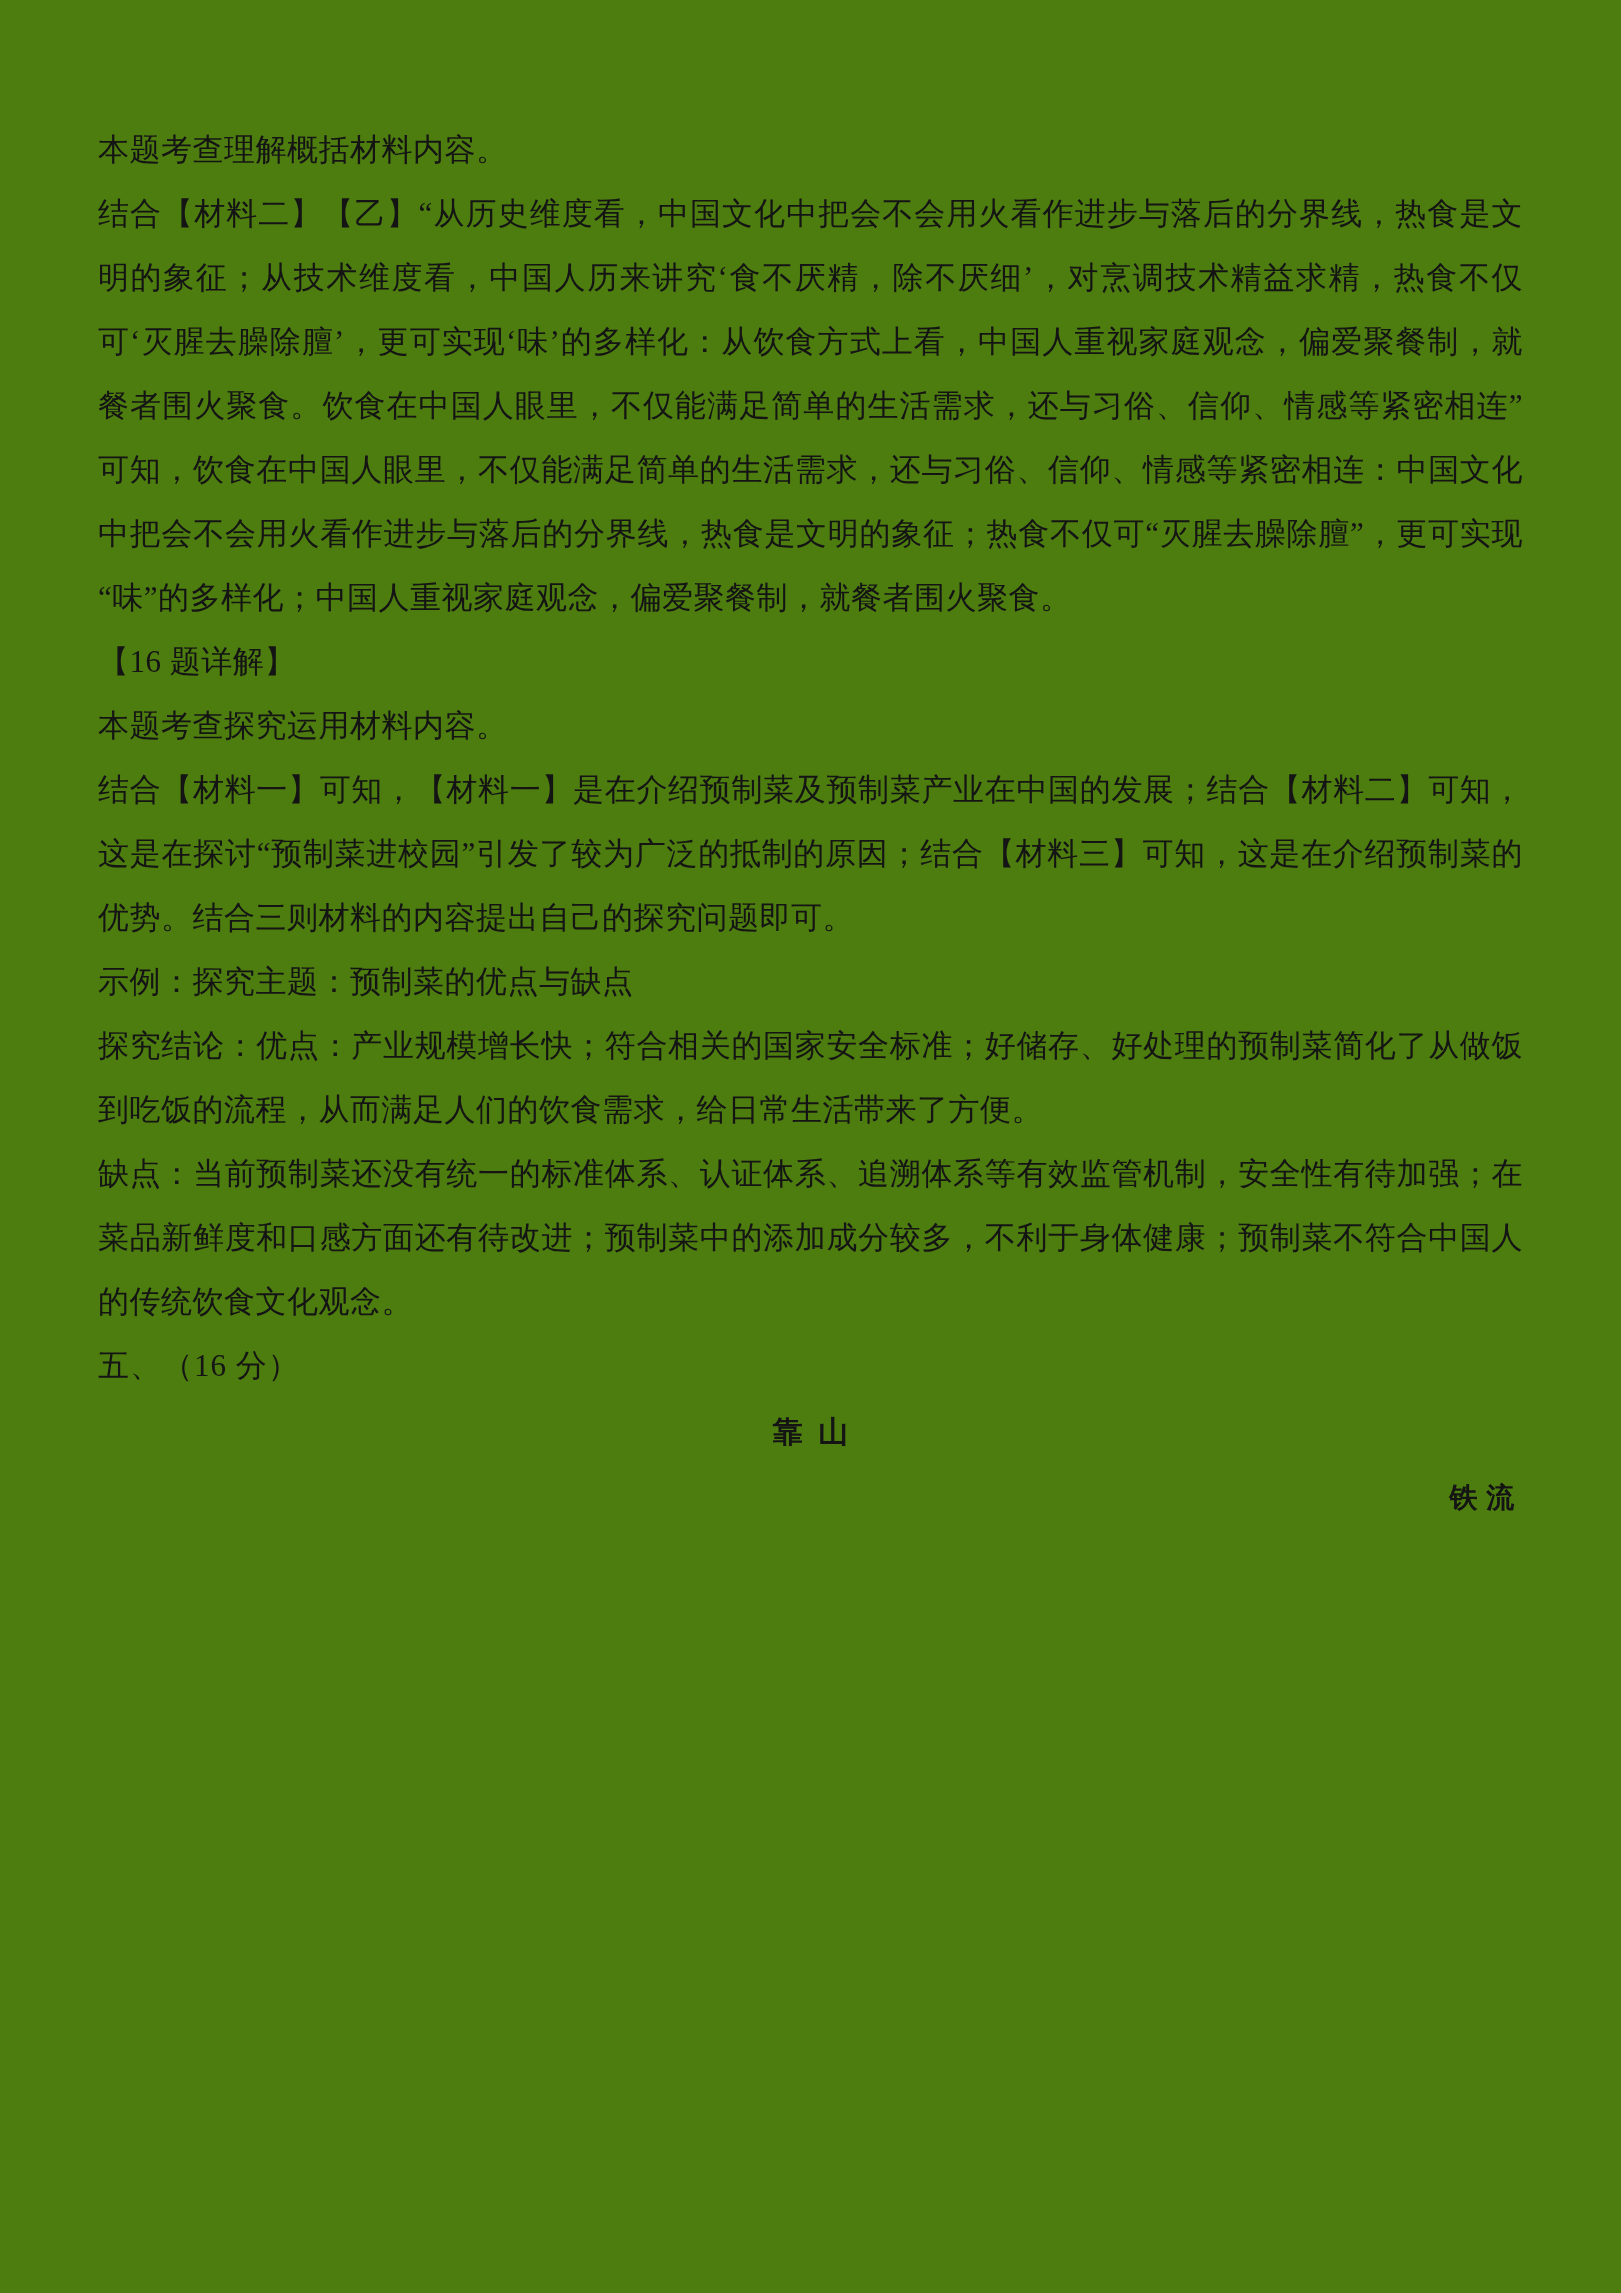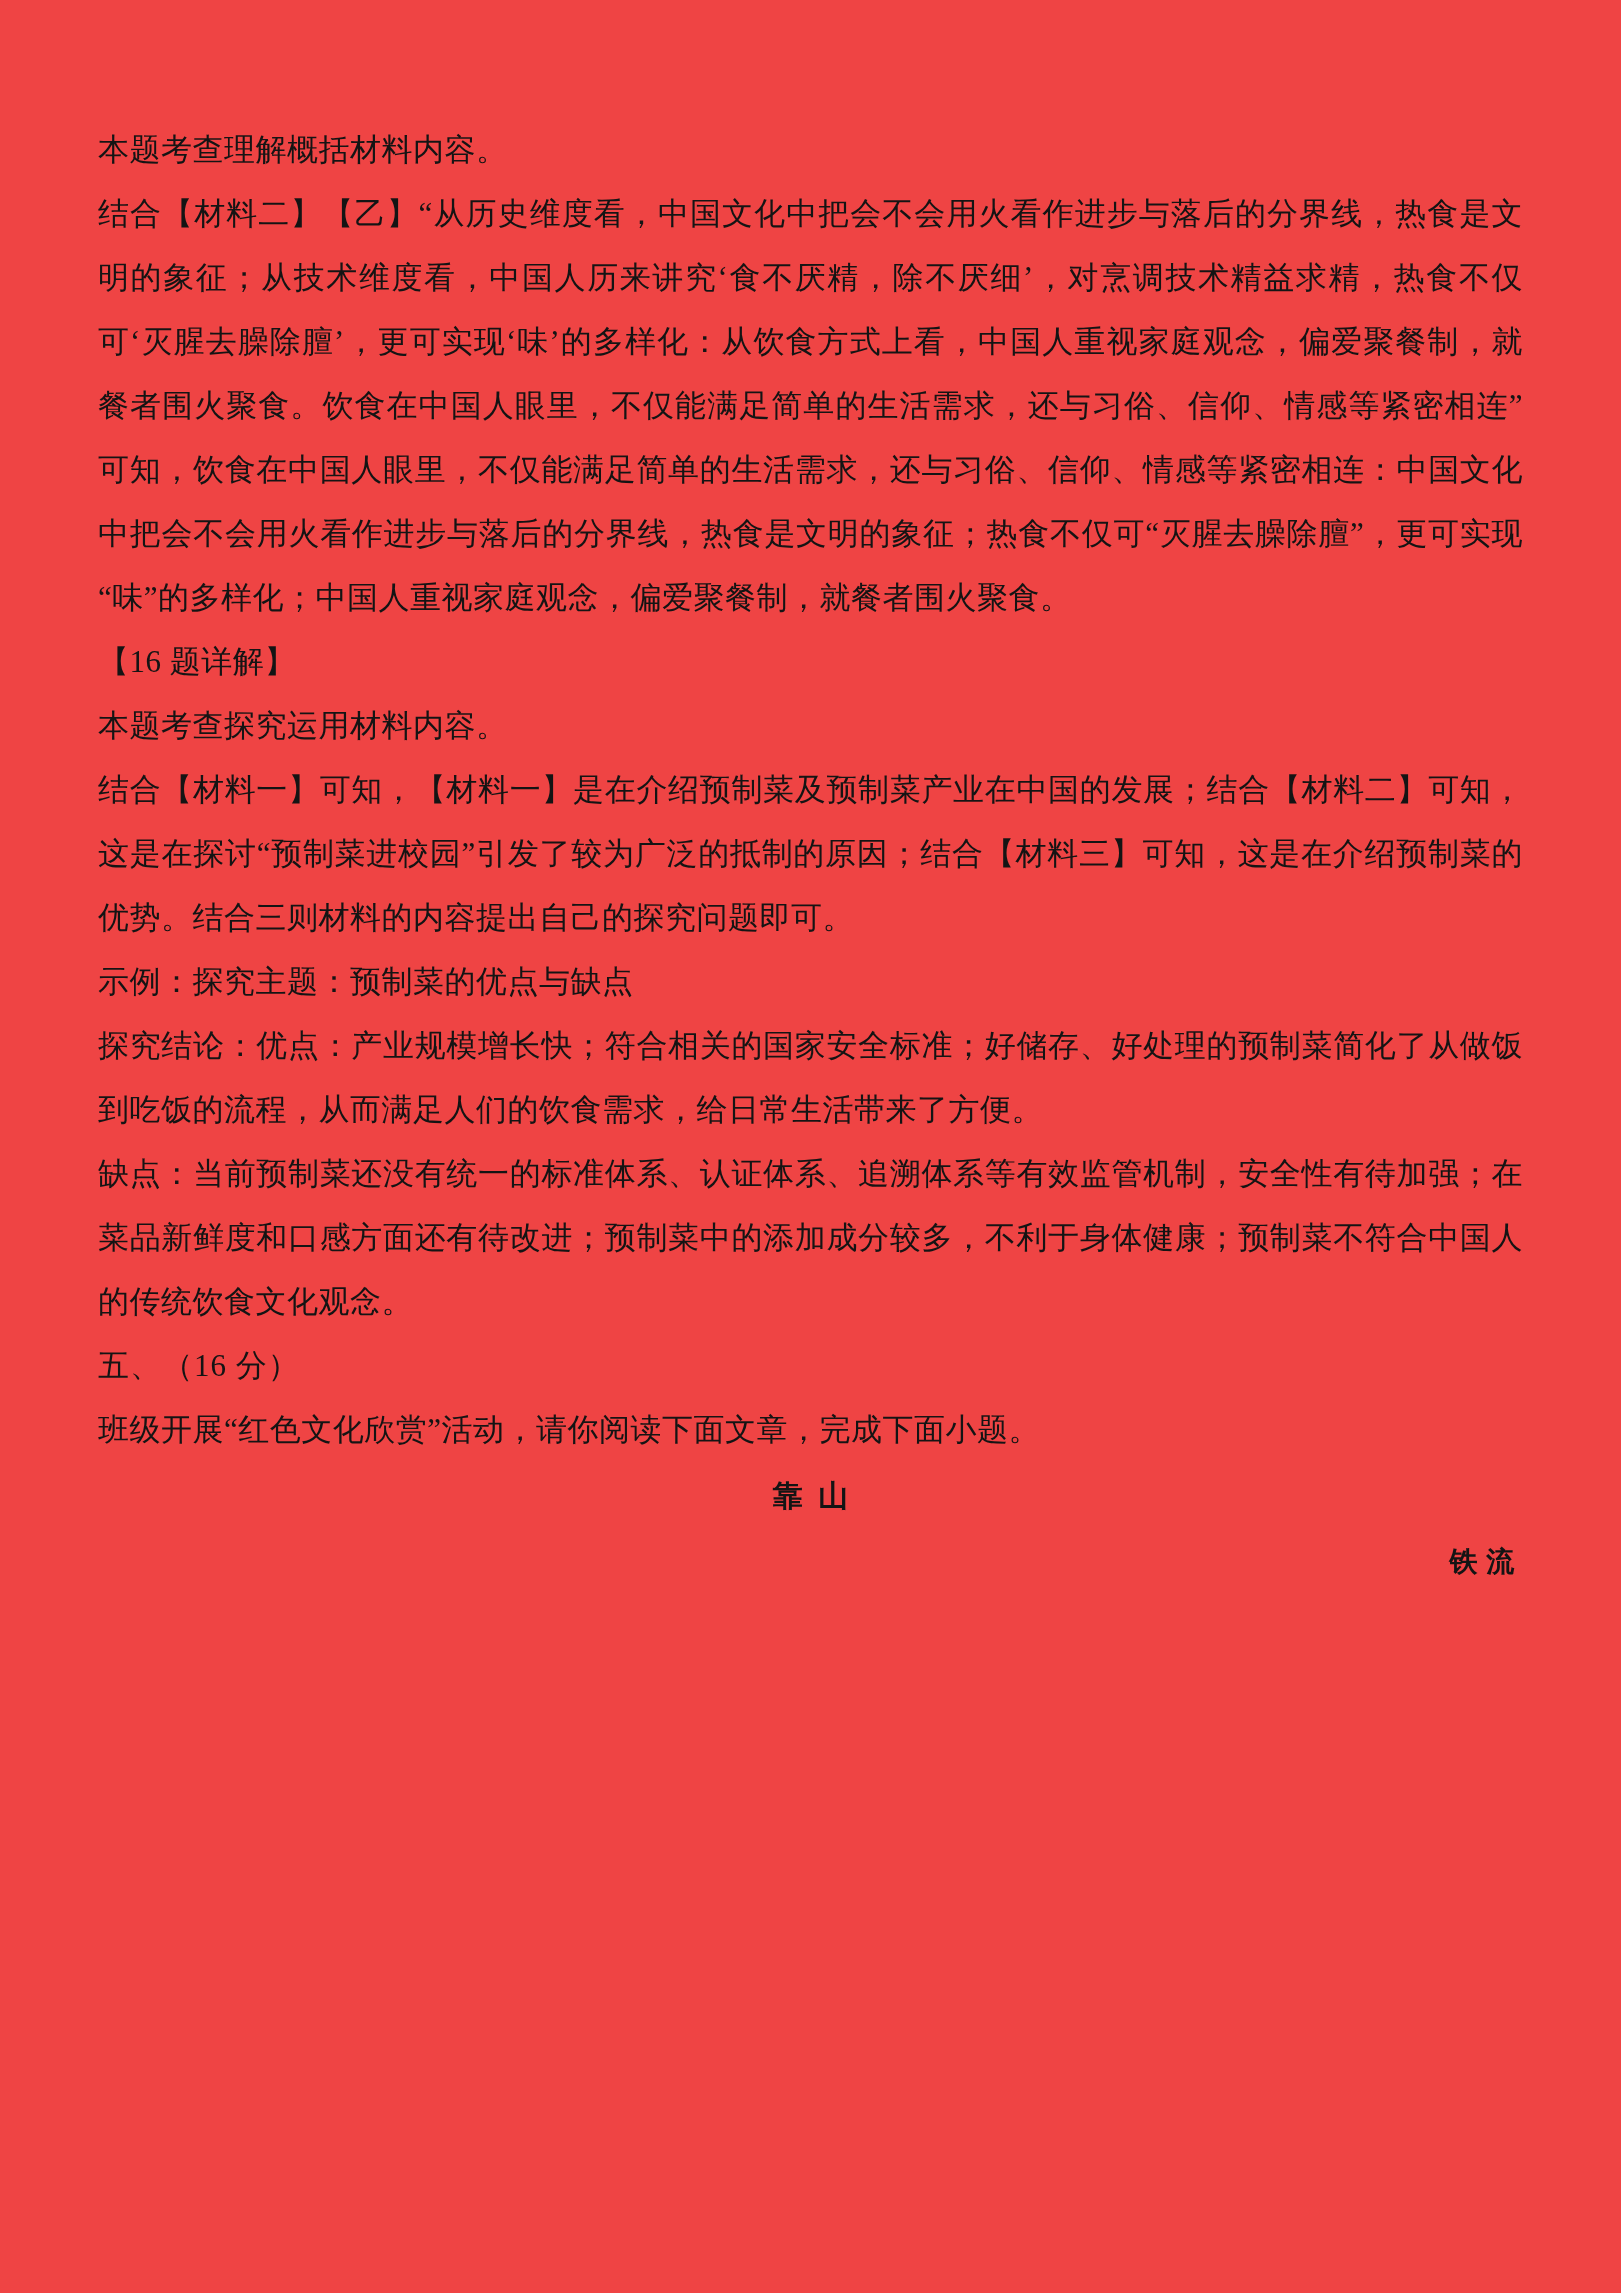--- a/index.html
+++ b/index.html
@@ -4,21 +4,21 @@
 <style>
   html, body {
     margin: 0;
     padding: 0;
     background: #ffffff;
   }
   .page {
     position: relative;
     width: 1621px;
     height: 2294px;
-    background: #ef4444;
+    background: #4d7c0f;
     color: #141414;
     font-family: "Liberation Serif", "DejaVu Serif", serif;
     overflow: hidden;
     box-sizing: border-box;
   }
   .content {
     padding: 118px 98px 0 98px;
   }
   p.t {
     margin: 0;
@@ -76,21 +76,20 @@
     <p class="t">结合【材料一】可知，【材料一】是在介绍预制菜及预制菜产业在中国的发展；结合【材料二】可知，这是在探讨“预制菜进校园”引发了较为广泛的抵制的原因；结合【材料三】可知，这是在介绍预制菜的优势。结合三则材料的内容提出自己的探究问题即可。</p>
 
     <p class="t">示例：探究主题：预制菜的优点与缺点</p>
 
     <p class="t">探究结论：优点：产业规模增长快；符合相关的国家安全标准；好储存、好处理的预制菜简化了从做饭到吃饭的流程，从而满足人们的饮食需求，给日常生活带来了方便。</p>
 
     <p class="t">缺点：当前预制菜还没有统一的标准体系、认证体系、追溯体系等有效监管机制，安全性有待加强；在菜品新鲜度和口感方面还有待改进；预制菜中的添加成分较多，不利于身体健康；预制菜不符合中国人的传统饮食文化观念。</p>
 
     <p class="t section-heading">五、（16 分）</p>
 
-    <p class="t">班级开展“红色文化欣赏”活动，请你阅读下面文章，完成下面小题。</p>
 
     <p class="t article-title">靠山</p>
 
     <p class="t article-author">铁流</p>
 
 
   </div>
 </div>
 
 

